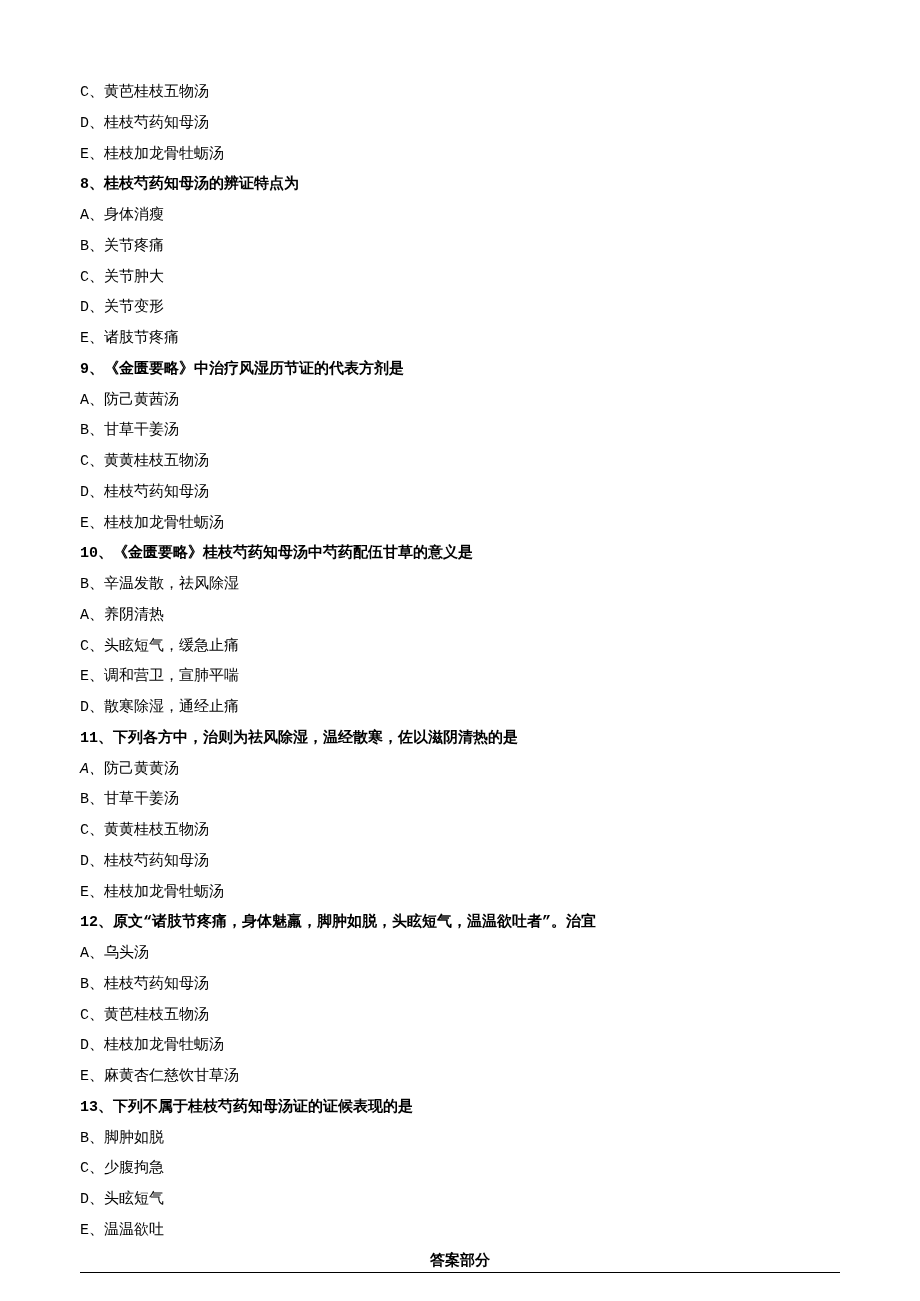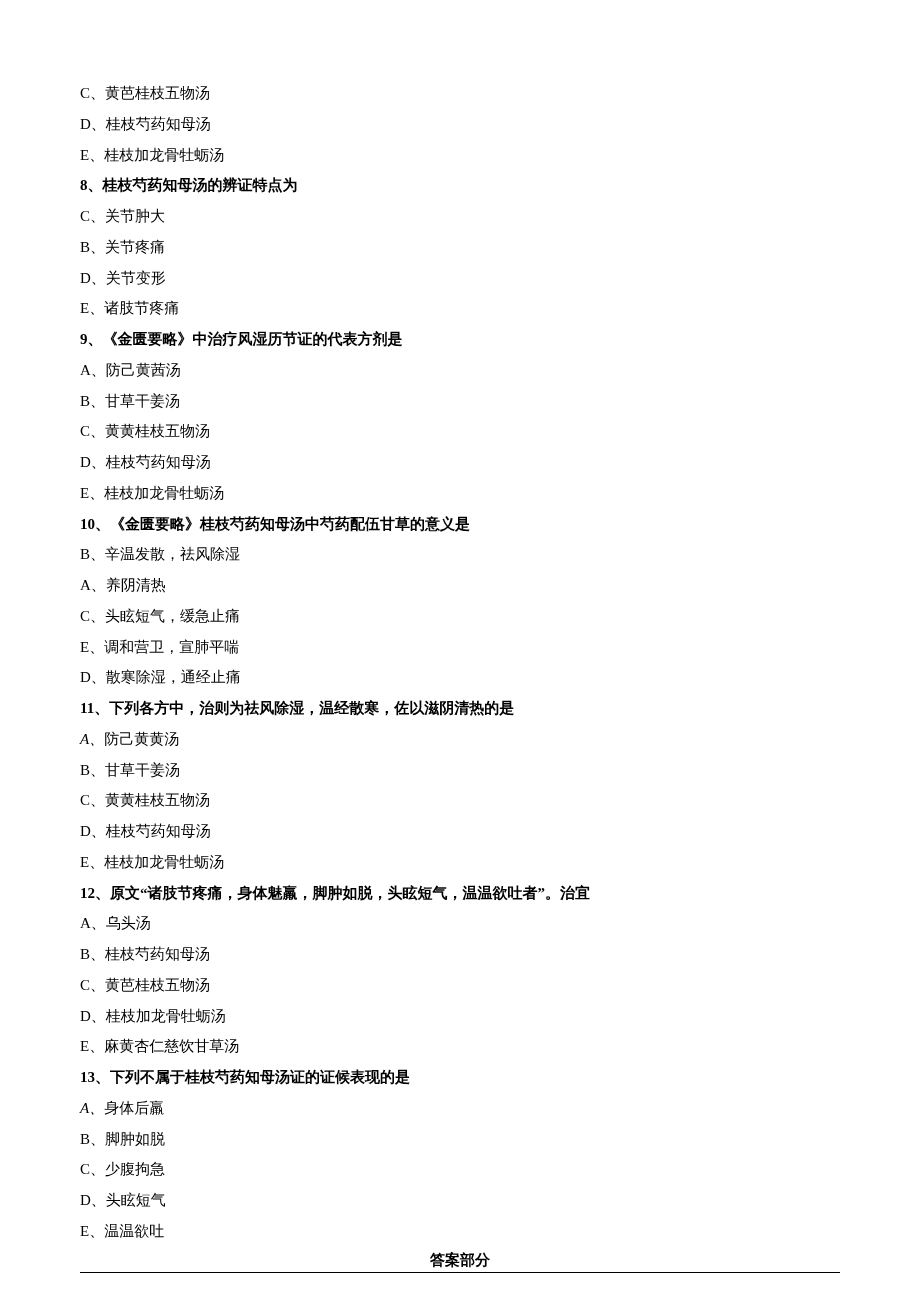--- a/index.html
+++ b/index.html
@@ -10,20 +10,21 @@
     font-size: 15px;
     color: #000000;
     width: 920px;
   }
   .page {
     padding: 78px 80px 40px 80px;
   }
   .line {
     line-height: 2.05;
     white-space: nowrap;
+    font-family: Liberation Mono, monospace;
   }
   .bold {
     font-weight: bold;
   }
   .italic-label {
     font-style: italic;
   }
   .answer-section {
     text-align: center;
     font-weight: bold;
@@ -43,22 +44,23 @@
   <div class="line">
     <span>D、</span><span>桂枝芍药知母汤</span>
   </div>
   <div class="line">
     <span>E、</span><span>桂枝加龙骨牡蛎汤</span>
   </div>
 
   <div class="line bold">
     <span>8、</span><span>桂枝芍药知母汤的辨证特点为</span>
   </div>
+  <div class="line"><span>A、</span><span>身体消瘦</span></div>
+  <div class="line"><span>B、</span><span>关节疼痛</span></div>
   <div class="line"><span>C、</span><span>关节肿大</span></div>
-  <div class="line"><span>B、</span><span>关节疼痛</span></div>
   <div class="line"><span>D、</span><span>关节变形</span></div>
   <div class="line"><span>E、</span><span>诸肢节疼痛</span></div>
 
   <div class="line bold">
     <span>9、</span><span>《金匮要略》中治疗风湿历节证的代表方剂是</span>
   </div>
   <div class="line"><span>A、</span><span>防己黄茜汤</span></div>
   <div class="line"><span>B、</span><span>甘草干姜汤</span></div>
   <div class="line"><span>C、</span><span>黄黄桂枝五物汤</span></div>
   <div class="line"><span>D、</span><span>桂枝芍药知母汤</span></div>
@@ -87,21 +89,20 @@
   </div>
   <div class="line"><span>A、</span><span>乌头汤</span></div>
   <div class="line"><span>B、</span><span>桂枝芍药知母汤</span></div>
   <div class="line"><span>C、</span><span>黄芭桂枝五物汤</span></div>
   <div class="line"><span>D、</span><span>桂枝加龙骨牡蛎汤</span></div>
   <div class="line"><span>E、</span><span>麻黄杏仁慈饮甘草汤</span></div>
 
   <div class="line bold">
     <span>13、</span><span>下列不属于桂枝芍药知母汤证的证候表现的是</span>
   </div>
-  <div class="line"><span class="italic-label">A、</span><span>身体后羸</span></div>
   <div class="line"><span>B、</span><span>脚肿如脱</span></div>
   <div class="line"><span>C、</span><span>少腹拘急</span></div>
   <div class="line"><span>D、</span><span>头眩短气</span></div>
   <div class="line"><span>E、</span><span>温温欲吐</span></div>
 
   <div class="answer-section">答案部分</div>
 
 </div>
 
 </body></html>

